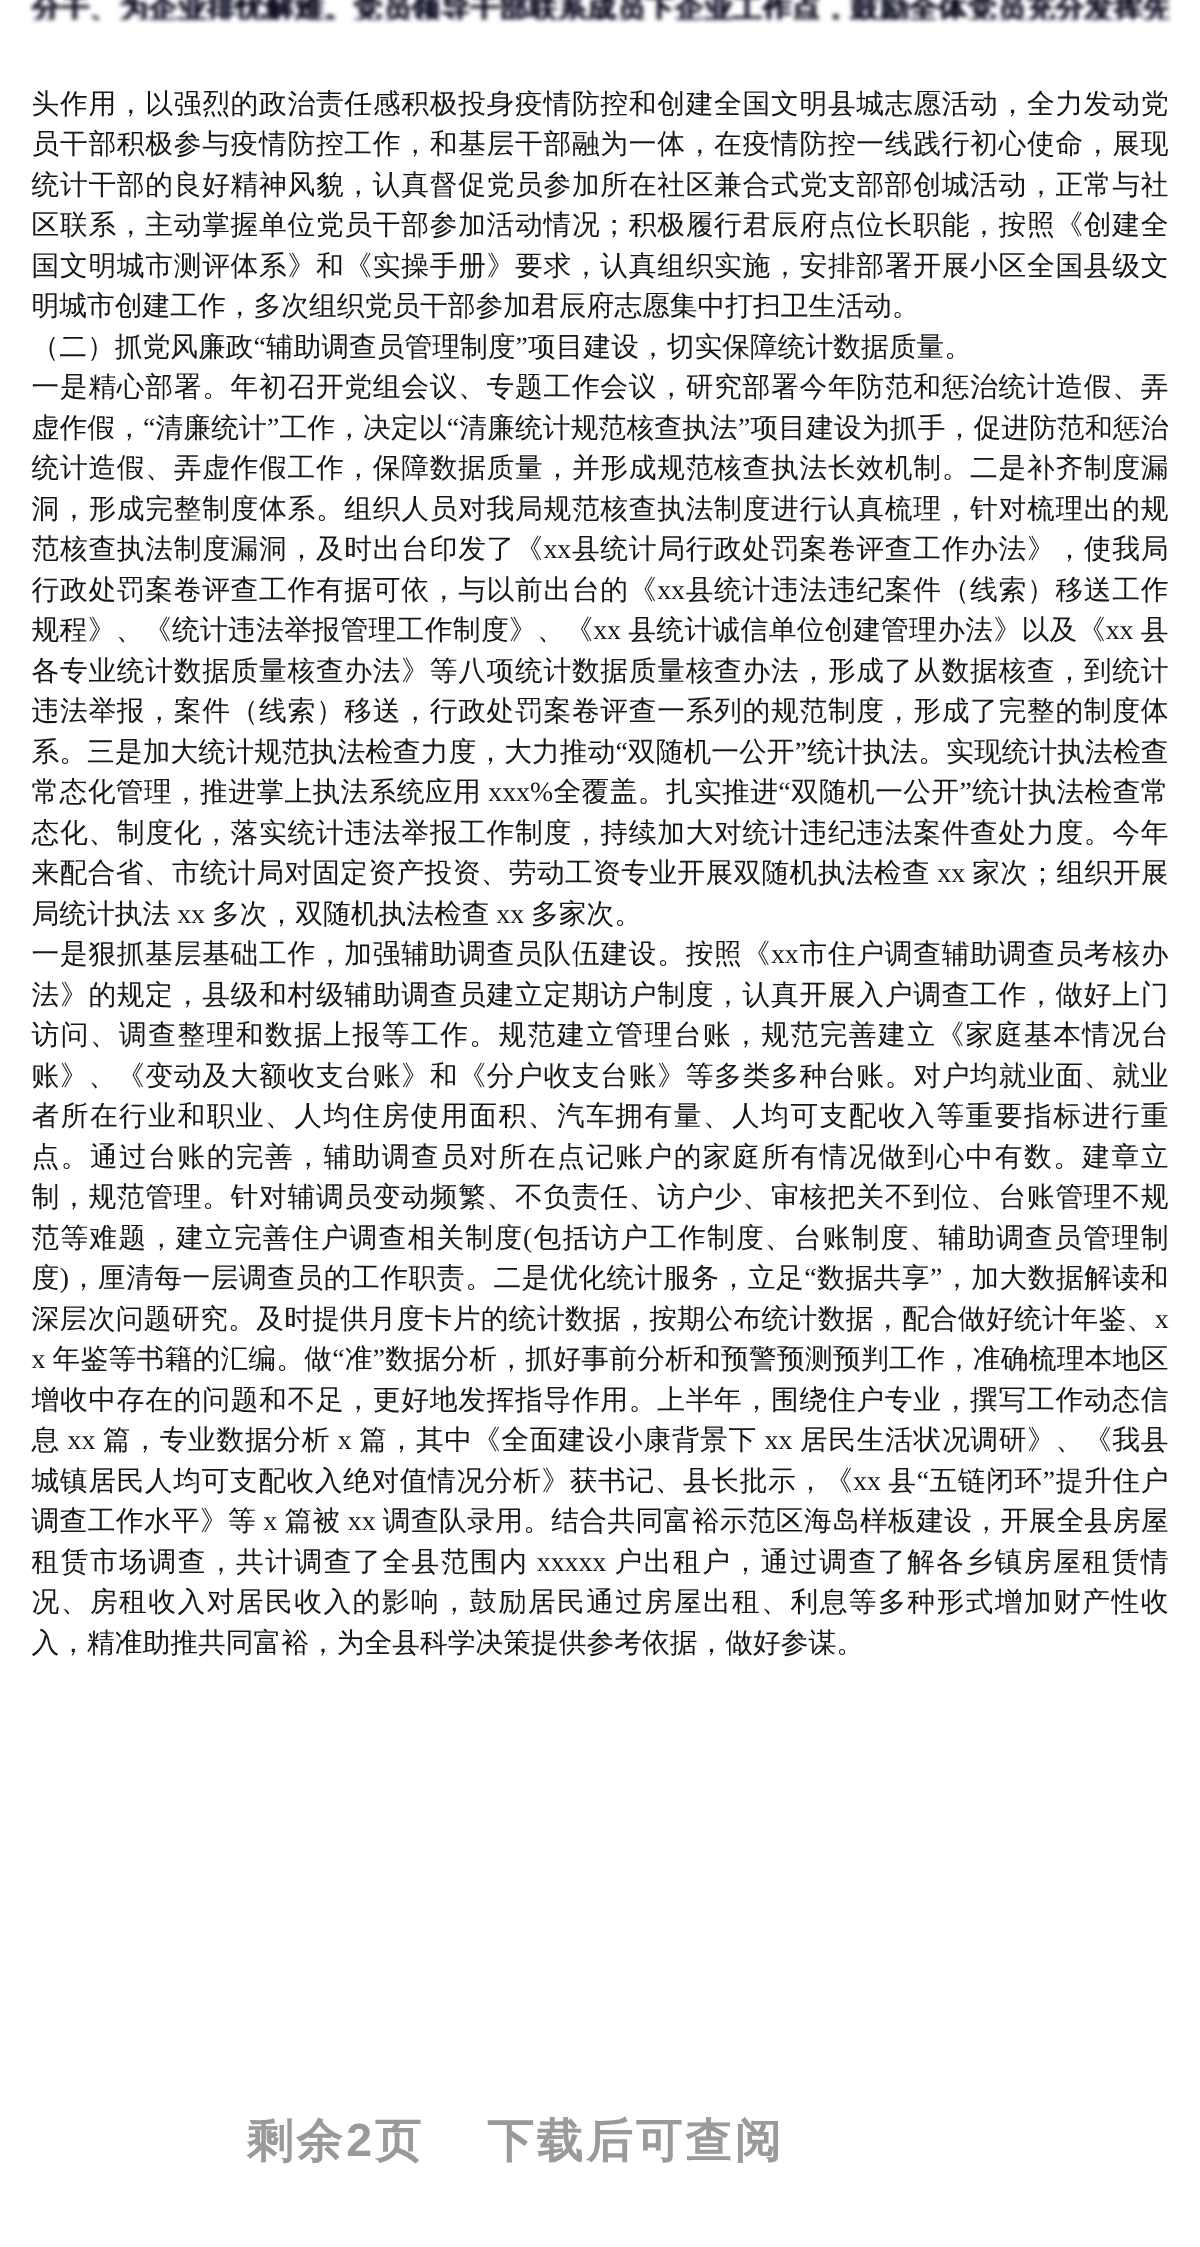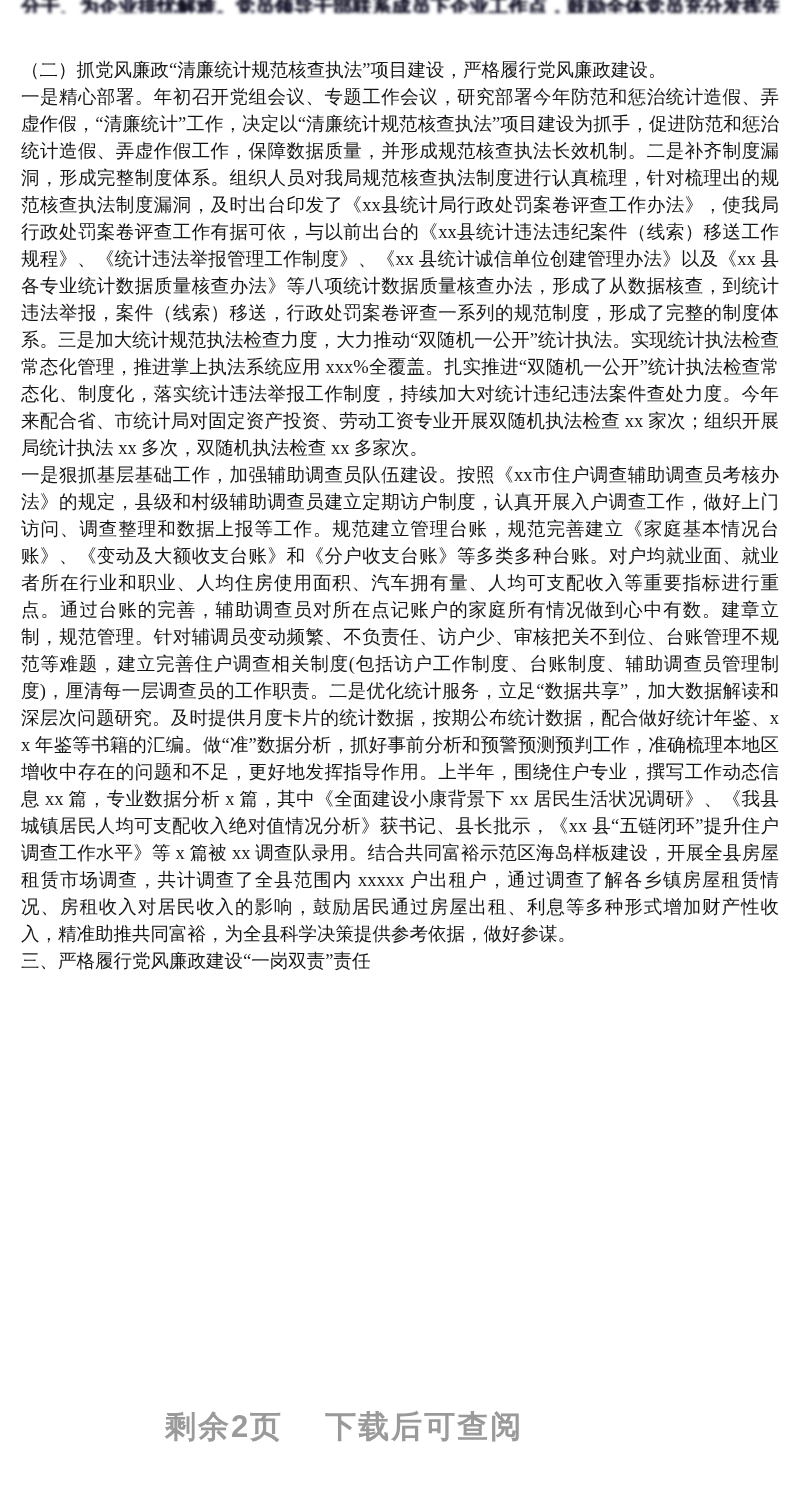--- a/index.html
+++ b/index.html
@@ -65,23 +65,23 @@
   }
 </style>
 </head>
 <body>
 
 <div class="page">
 
   <div class="blur-line">分干、为企业排忧解难。党员领导干部联系成员下企业工作点，鼓励全体党员充分发挥先锋模范带</div>
 
   <div class="content">
-    <p>（二）抓党风廉政“清廉统计规范核查执法”项目建设，严格履行党风廉政建设。</p>
+    <p>头作用，以强烈的政治责任感积极投身疫情防控和创建全国文明县城志愿活动，全力发动党员干部积极参与疫情防控工作，和基层干部融为一体，在疫情防控一线践行初心使命，展现统计干部的良好精神风貌，认真督促党员参加所在社区兼合式党支部部创城活动，正常与社区联系，主动掌握单位党员干部参加活动情况；积极履行君辰府点位长职能，按照《创建全国文明城市测评体系》和《实操手册》要求，认真组织实施，安排部署开展小区全国县级文明城市创建工作，多次组织党员干部参加君辰府志愿集中打扫卫生活动。</p>
+    <p>（二）抓党风廉政“辅助调查员管理制度”项目建设，切实保障统计数据质量。</p>
     <p>一是精心部署。年初召开党组会议、专题工作会议，研究部署今年防范和惩治统计造假、弄虚作假，“清廉统计”工作，决定以“清廉统计规范核查执法”项目建设为抓手，促进防范和惩治统计造假、弄虚作假工作，保障数据质量，并形成规范核查执法长效机制。二是补齐制度漏洞，形成完整制度体系。组织人员对我局规范核查执法制度进行认真梳理，针对梳理出的规范核查执法制度漏洞，及时出台印发了《xx县统计局行政处罚案卷评查工作办法》，使我局行政处罚案卷评查工作有据可依，与以前出台的《xx县统计违法违纪案件（线索）移送工作规程》、《统计违法举报管理工作制度》、《xx 县统计诚信单位创建管理办法》以及《xx 县各专业统计数据质量核查办法》等八项统计数据质量核查办法，形成了从数据核查，到统计违法举报，案件（线索）移送，行政处罚案卷评查一系列的规范制度，形成了完整的制度体系。三是加大统计规范执法检查力度，大力推动“双随机一公开”统计执法。实现统计执法检查常态化管理，推进掌上执法系统应用 xxx%全覆盖。扎实推进“双随机一公开”统计执法检查常态化、制度化，落实统计违法举报工作制度，持续加大对统计违纪违法案件查处力度。今年来配合省、市统计局对固定资产投资、劳动工资专业开展双随机执法检查 xx 家次；组织开展局统计执法 xx 多次，双随机执法检查 xx 多家次。</p>
     <p>一是狠抓基层基础工作，加强辅助调查员队伍建设。按照《xx市住户调查辅助调查员考核办法》的规定，县级和村级辅助调查员建立定期访户制度，认真开展入户调查工作，做好上门访问、调查整理和数据上报等工作。规范建立管理台账，规范完善建立《家庭基本情况台账》、《变动及大额收支台账》和《分户收支台账》等多类多种台账。对户均就业面、就业者所在行业和职业、人均住房使用面积、汽车拥有量、人均可支配收入等重要指标进行重点。通过台账的完善，辅助调查员对所在点记账户的家庭所有情况做到心中有数。建章立制，规范管理。针对辅调员变动频繁、不负责任、访户少、审核把关不到位、台账管理不规范等难题，建立完善住户调查相关制度(包括访户工作制度、台账制度、辅助调查员管理制度)，厘清每一层调查员的工作职责。二是优化统计服务，立足“数据共享”，加大数据解读和深层次问题研究。及时提供月度卡片的统计数据，按期公布统计数据，配合做好统计年鉴、xx 年鉴等书籍的汇编。做“准”数据分析，抓好事前分析和预警预测预判工作，准确梳理本地区增收中存在的问题和不足，更好地发挥指导作用。上半年，围绕住户专业，撰写工作动态信息 xx 篇，专业数据分析 x 篇，其中《全面建设小康背景下 xx 居民生活状况调研》、《我县城镇居民人均可支配收入绝对值情况分析》获书记、县长批示，《xx 县“五链闭环”提升住户调查工作水平》等 x 篇被 xx 调查队录用。结合共同富裕示范区海岛样板建设，开展全县房屋租赁市场调查，共计调查了全县范围内 xxxxx 户出租户，通过调查了解各乡镇房屋租赁情况、房租收入对居民收入的影响，鼓励居民通过房屋出租、利息等多种形式增加财产性收入，精准助推共同富裕，为全县科学决策提供参考依据，做好参谋。</p>
-    <p>三、严格履行党风廉政建设“一岗双责”责任</p>
   </div>
 
   <div class="footer">
     <span>剩余2页</span><span class="gap"></span><span>下载后可查阅</span>
   </div>
 
 </div>
 
 </body></html>

